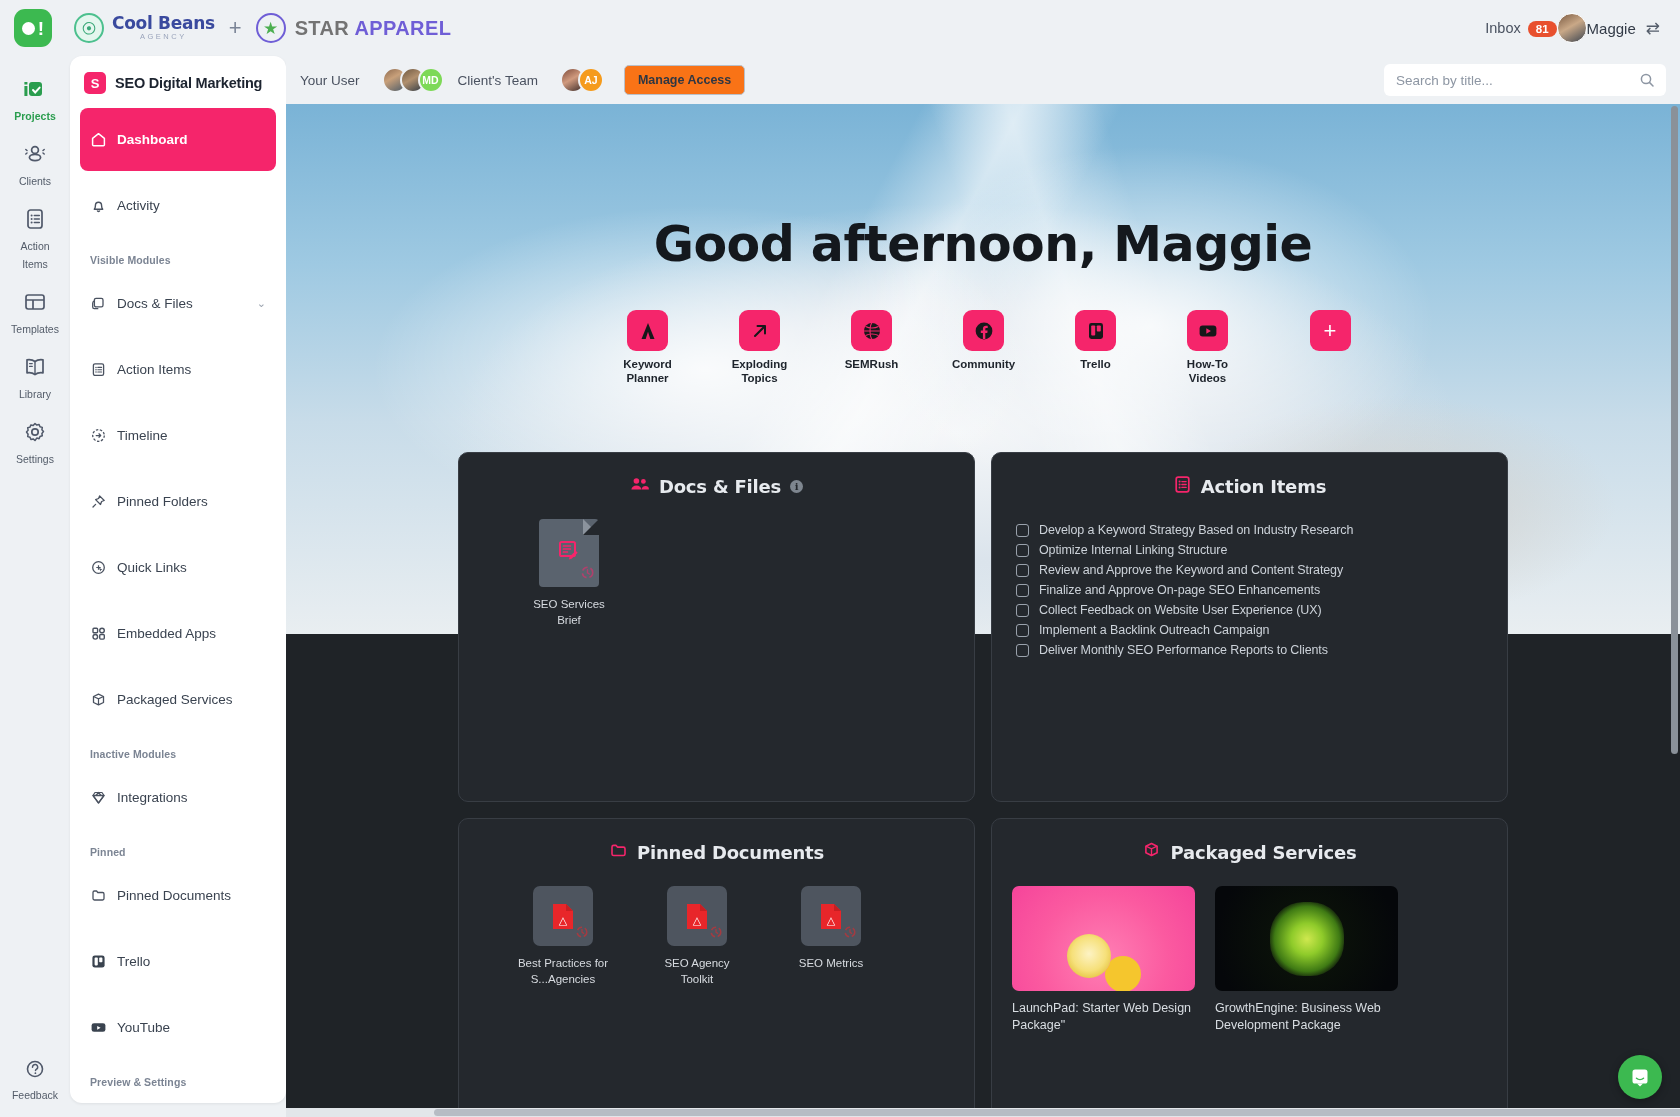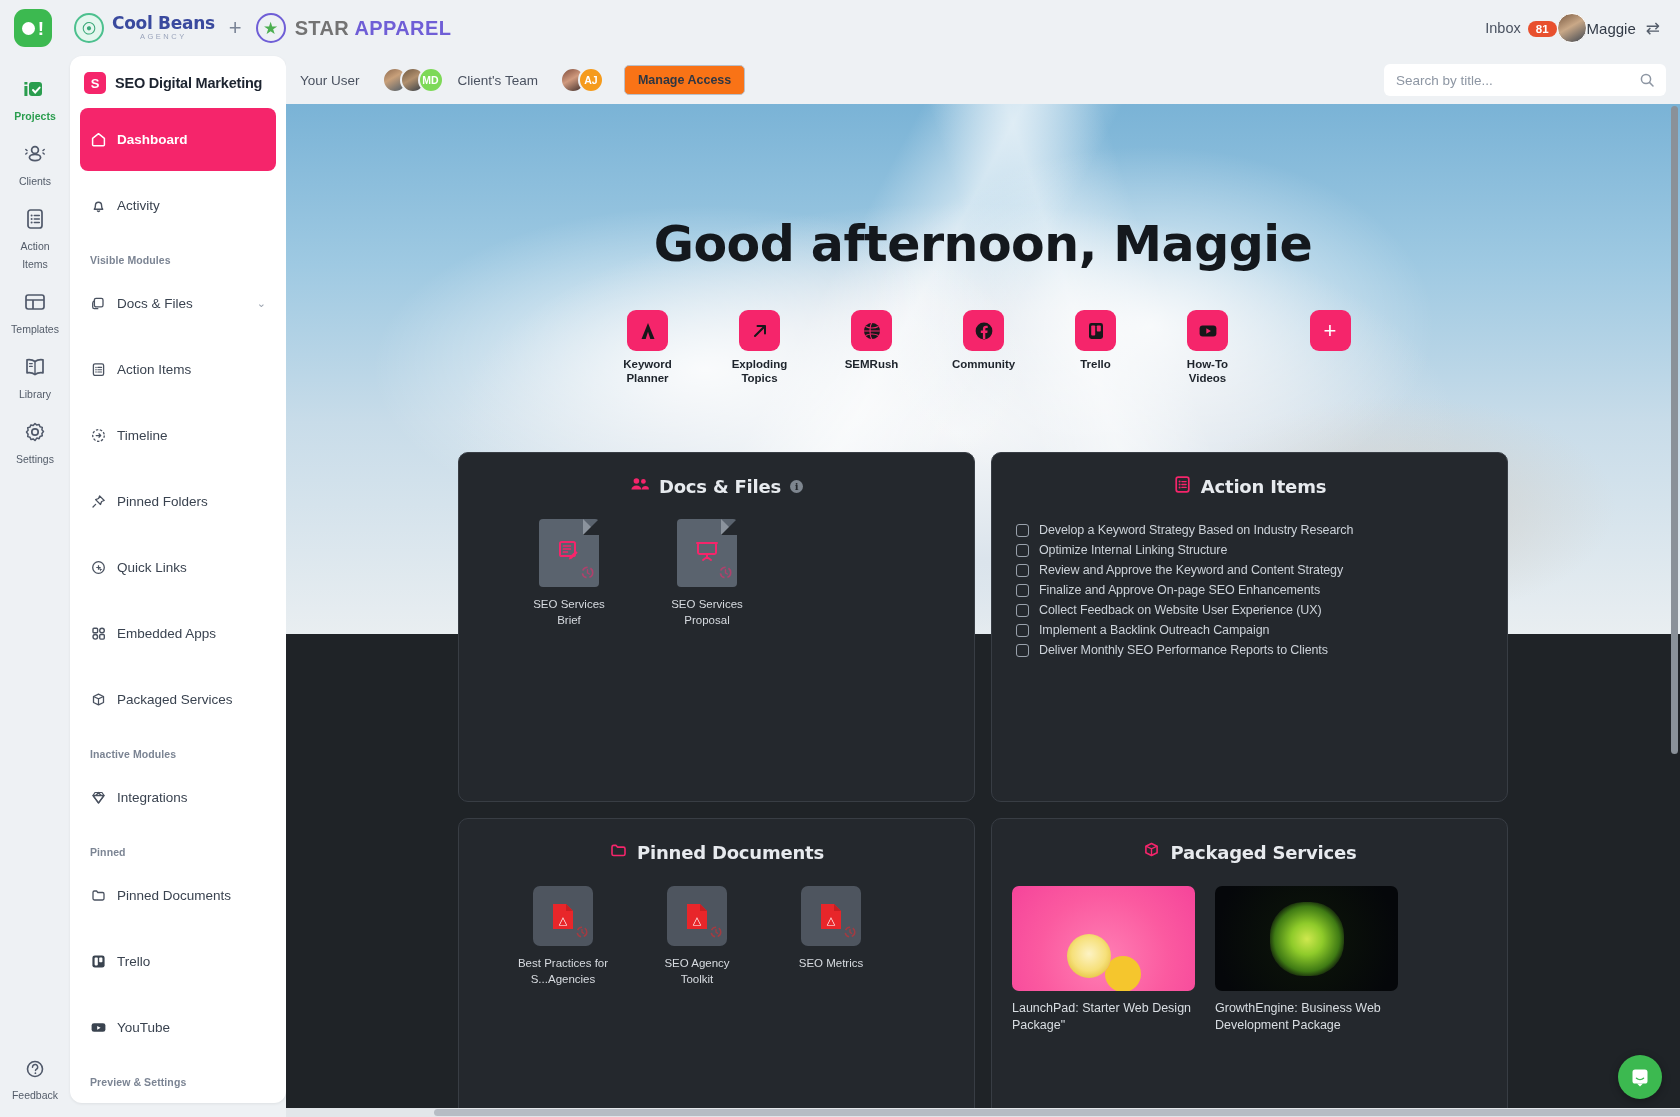--- a/index.html
+++ b/index.html
@@ -715,39 +715,20 @@
                     </svg>
                 </span>
                 <span class="file-sync">
                   <svg width="13" height="13" viewBox="0 0 13 13">
                       <circle cx="6.5" cy="6.5" r="5.2" fill="none" stroke="#f5256b" stroke-width="1.6" stroke-dasharray="6 3"></circle>
                       <path d="M6.5 3.8v3l1.8 1.2" stroke="#f5256b" stroke-width="1.4" fill="none" stroke-linecap="round"></path>
                     </svg>
                 </span>
               </div>
               <div class="file-name" style="white-space:pre-line">SEO Services Brief</div>
-            </div>
-            <div class="file-item">
-              <div class="file-thumb">
-                <span class="corner"></span>
-                <span class="file-glyph">
-                  <svg width="24" height="24" viewBox="0 0 24 24">
-                      <rect x="3" y="4" width="18" height="11" rx="1.4" fill="none" stroke="#f5256b" stroke-width="2"></rect>
-                      <path d="M2 4h20M12 15v3M12 18l-4 3M12 18l4 3" stroke="#f5256b" stroke-width="2" stroke-linecap="round" fill="none"></path>
-                    </svg>
-                </span>
-                <span class="file-sync">
-                  <svg width="13" height="13" viewBox="0 0 13 13">
-                      <circle cx="6.5" cy="6.5" r="5.2" fill="none" stroke="#f5256b" stroke-width="1.6" stroke-dasharray="6 3"></circle>
-                      <path d="M6.5 3.8v3l1.8 1.2" stroke="#f5256b" stroke-width="1.4" fill="none" stroke-linecap="round"></path>
-                    </svg>
-                </span>
-              </div>
-              <div class="file-name" style="white-space:pre-line">SEO Services
-Proposal</div>
             </div>
           </div>
         </div>
 
         <div class="card">
           <div class="card-head">
             <span>
               <svg width="19" height="19" viewBox="0 0 19 19">
                   <rect x="3.2" y="2.2" width="12.6" height="14.6" rx="2" fill="none" stroke="#f5256b" stroke-width="1.7"></rect>
                   <circle cx="6.6" cy="6.6" r="1" fill="#f5256b"></circle>

